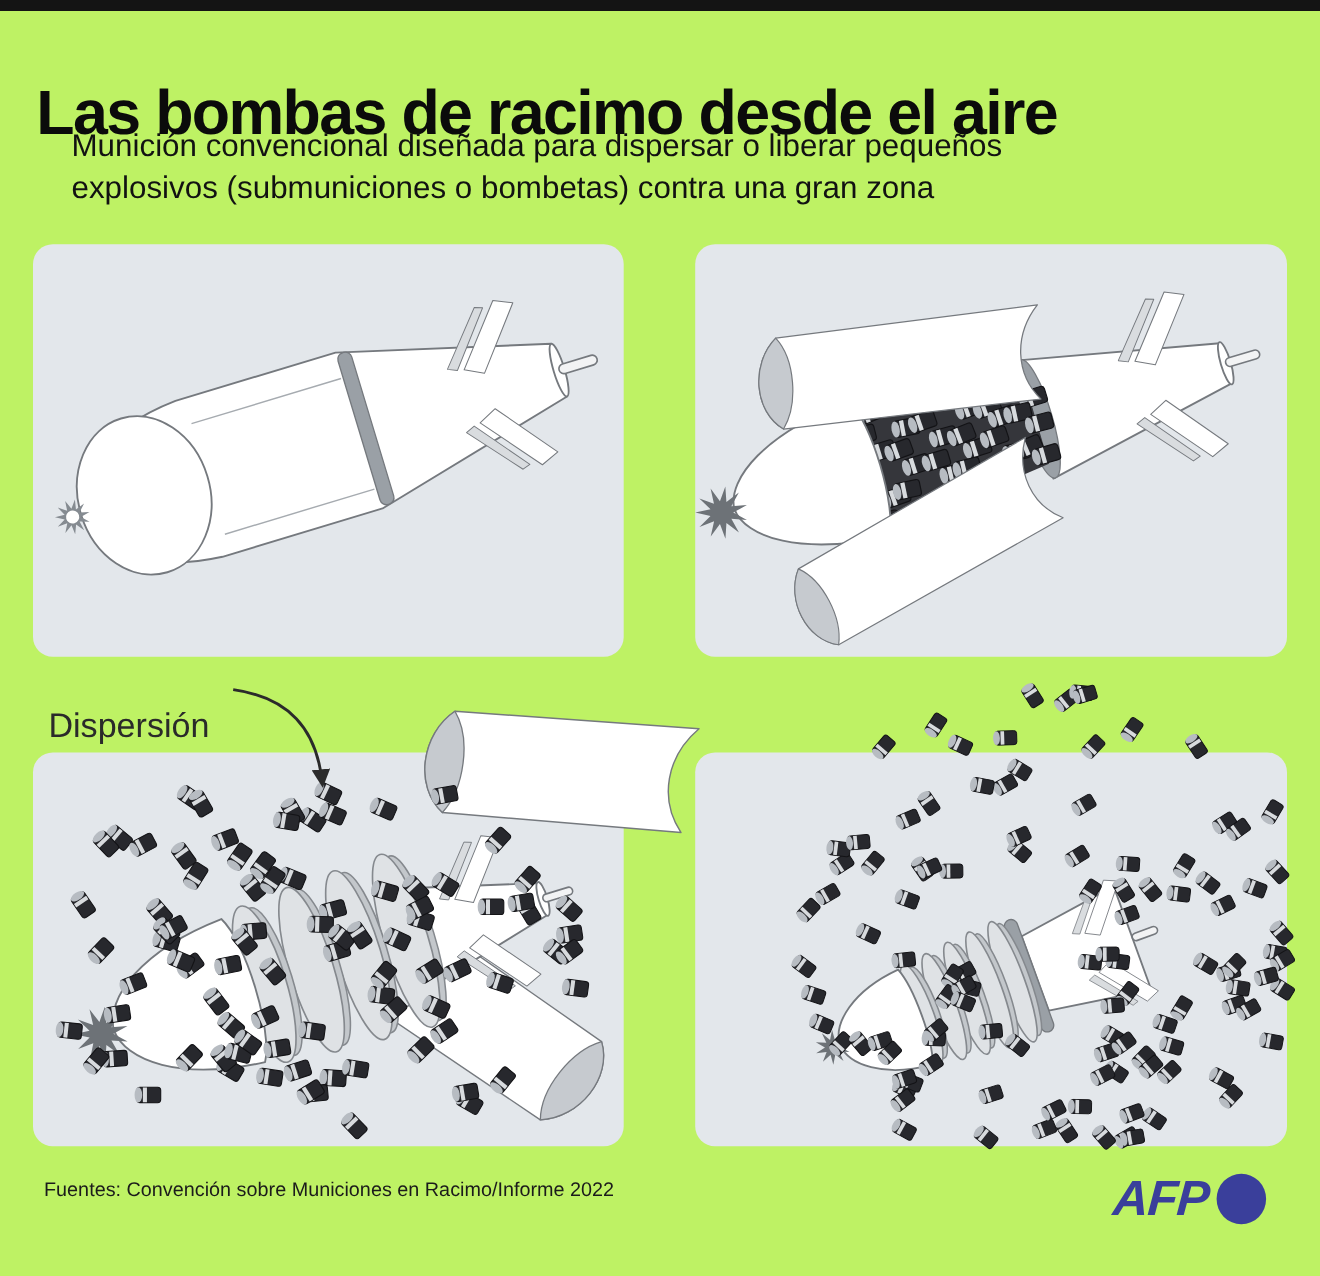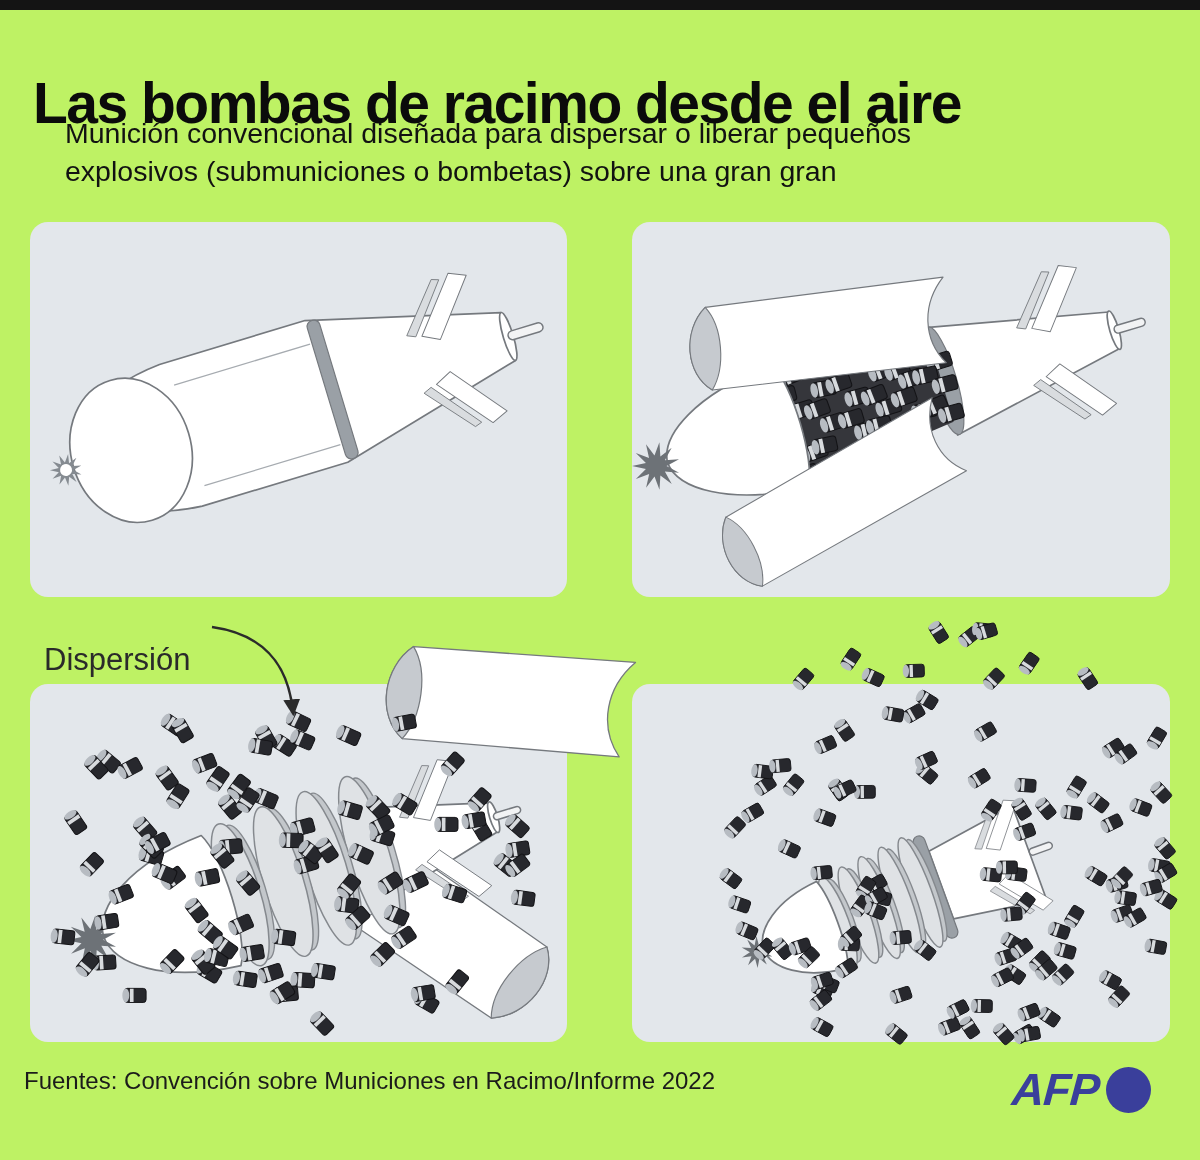--- a/index.html
+++ b/index.html
@@ -17,21 +17,21 @@
          letter-spacing:-1.5px;color:var(--ink);line-height:62px;}
   #subtitle{position:absolute;left:33px;top:114px;width:1000px;font-size:28.5px;line-height:38px;color:#121212;margin-left:32px;}
   .panel{position:absolute;background:var(--panel);border-radius:18px;}
   #panel-1{left:30px;top:222px;width:537px;height:375px;}
   #panel-2{left:632px;top:222px;width:538px;height:375px;}
   #panel-3{left:30px;top:684px;width:537px;height:358px;}
   #panel-4{left:632px;top:684px;width:538px;height:358px;}
   #art{position:absolute;left:0;top:0;width:1200px;height:1160px;pointer-events:none;z-index:2;}
   #dispersion-label{position:absolute;left:44px;top:612px;width:250px;font-size:31px;line-height:39px;
          color:#2a2a2a;z-index:3;margin-top:28px;}
-  #sources{position:absolute;left:24px;top:1064px;width:840px;font-size:24px;line-height:34px;color:#1b1b1b;z-index:3;}
+  #sources{position:absolute;left:40px;top:1064px;width:840px;font-size:18px;line-height:34px;color:#1b1b1b;z-index:3;}
   #afp-logo{position:absolute;left:1012px;top:1066px;height:48px;display:flex;align-items:center;z-index:3;}
   #afp-text{font-size:45px;font-weight:800;font-style:italic;color:var(--afp);transform:skewX(-4deg);
          letter-spacing:-1px;line-height:48px;}
   #afp-circle{width:45px;height:46px;border-radius:50%;background:var(--afp);margin-left:7px;}
   .hull{fill:#ffffff;stroke:var(--stroke);stroke-width:1.7;stroke-linejoin:round;}
   .seam{fill:none;stroke:var(--seam);stroke-width:1.3;}
   .band{fill:var(--band);stroke:var(--stroke);stroke-width:1.2;}
   .ringF{fill:var(--ringF);stroke:var(--ringS);stroke-width:1.5;}
   .ringB{fill:var(--ringB);stroke:var(--ringS);stroke-width:1.4;}
   .shellIn{fill:var(--shellIn);stroke:var(--stroke);stroke-width:1.6;}
@@ -45,21 +45,21 @@
   .arrow{fill:none;stroke:#2b2b2b;stroke-width:2.6;}
 </style>
 </head>
 <body>
 
 <div id="page">
   <div id="topbar"></div>
   <h1 id="title">Las bombas de racimo desde el aire</h1>
   <div id="subtitle">
     <div>Munición convencional diseñada para dispersar o liberar pequeños</div>
-    <div>explosivos (submuniciones o bombetas) sobre una gran gran</div>
+    <div>explosivos (submuniciones o bombetas) contra una gran zona</div>
   </div>
 
   <div id="panel-1" class="panel"></div>
   <div id="panel-2" class="panel"></div>
   <div id="panel-3" class="panel"></div>
   <div id="panel-4" class="panel"></div>
 
   <svg id="art" viewBox="0 0 1200 1160">
     <defs>
       <marker id="ah" viewBox="0 0 10 10" refX="7.5" refY="5" markerWidth="6.5" markerHeight="6.5" orient="auto">

